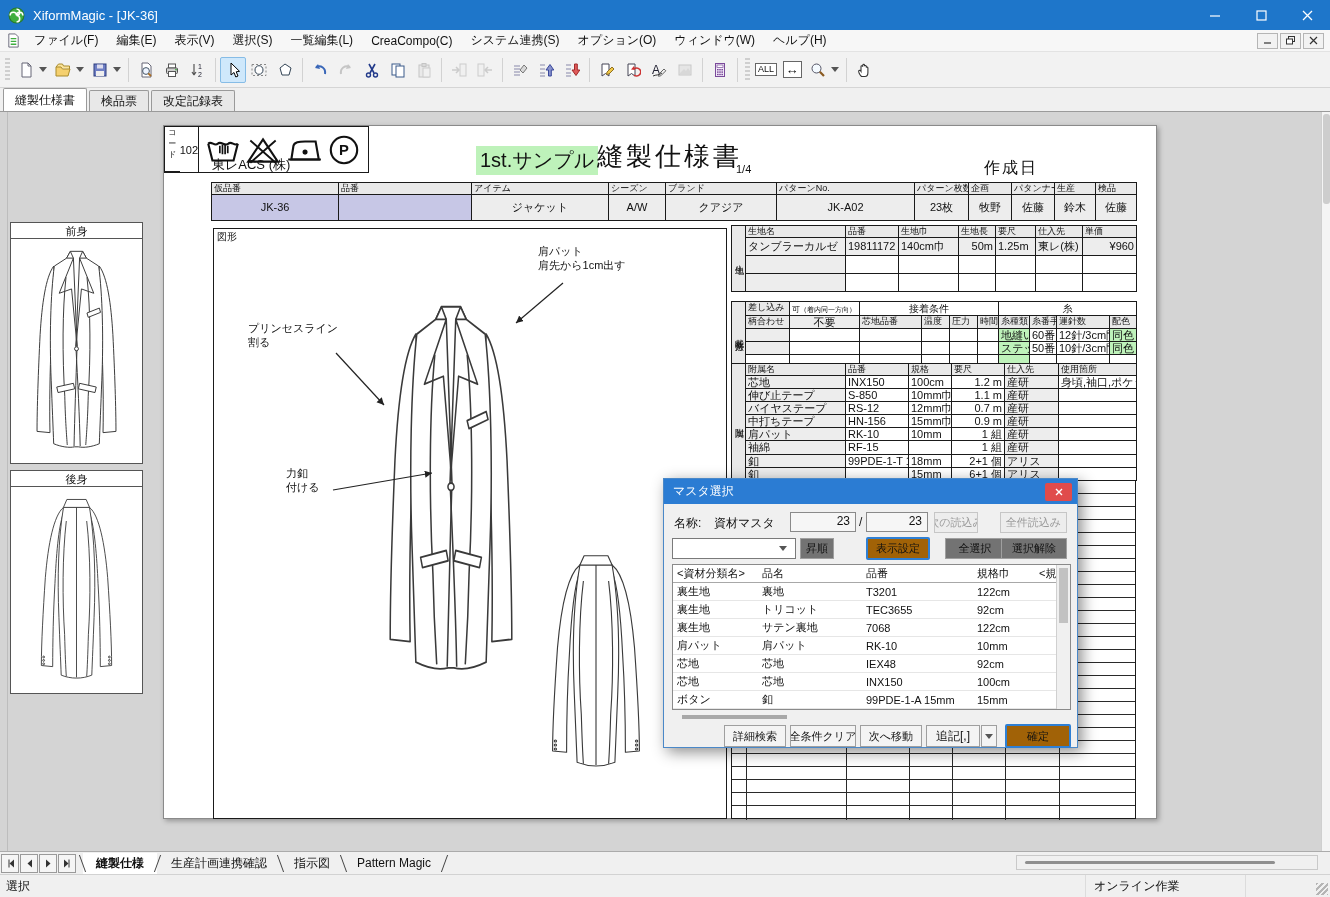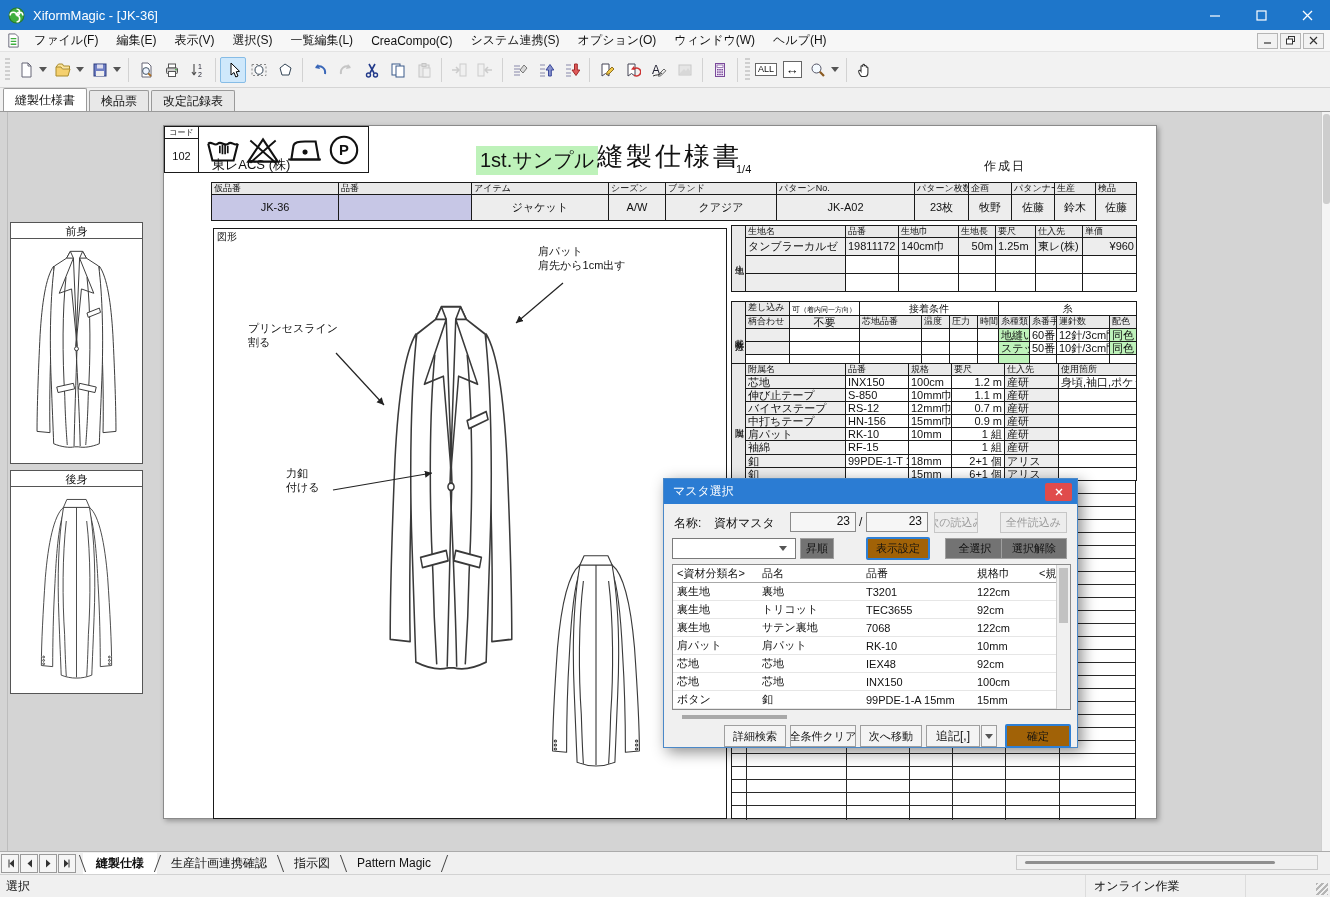--- a/index.html
+++ b/index.html
@@ -68,21 +68,21 @@
   .ctr{text-align:center;} .rgt{text-align:right;}
   .f7{font-size:7px;} .f8{font-size:8px;} .f12{font-size:12px;} .f13{font-size:13px;}
   .f14{font-size:14px;} .f15{font-size:15px;}
   #figbox{left:49px;top:102px;width:514px;height:591px;border:1px solid #1a1a1a;}
   .ann{position:absolute;font-size:11px;line-height:1.25;}
   #controws{left:567px;top:354px;width:405px;height:339px;border:1px solid #1a1a1a;
             background:repeating-linear-gradient(to bottom,#fff 0 12px,#2a2a2a 12px 13px);}
   .cline{position:absolute;top:0;width:1px;height:339px;background:#2a2a2a;}
   #carebox{left:767px;top:646px;width:205px;height:47px;background:#fff;border:1px solid #1a1a1a;
            display:flex;z-index:3;}
-  #codecell{width:34px;border-right:1px solid #1a1a1a;display:flex;flex-direction:column;}
+  #codecell{width:34px;border-right:1px solid #1a1a1a;display:flex;flex-direction:row;}
   #codecell .cl{font-size:8px;border-bottom:1px solid #1a1a1a;text-align:center;}
   #codecell .cv{flex:1;font-size:11px;display:flex;align-items:center;justify-content:center;}
   .caresyms{flex:1;display:flex;align-items:center;justify-content:space-around;padding:0 4px;}
 
   
   #dlg{left:663px;top:366px;width:415px;height:270px;background:#f0f0f0;
        border:1px solid #4a88c8;box-shadow:4px 4px 14px rgba(0,0,0,.45);z-index:20;}
   #dlgtitle{height:25px;background:#2b7cd3;color:#fff;display:flex;align-items:center;
             padding-left:9px;font-size:12px;}
   .dclose{margin-left:auto;margin-right:5px;width:27px;height:18px;background:#e04b4b;
@@ -441,21 +441,21 @@
     <svg width="131" height="222" viewBox="0 0 200 360">
         <use href="#jkF"></use>
       </svg>
   </div>
 
   <div id="page" class="abs">
     <div class="abs" style="left:48px;top:30px;font-size:13px;">東レACS (株)</div>
     <div class="abs grn" style="left:312px;top:20px;font-size:20px;padding:1px 4px;">1st.サンプル</div>
     <div class="abs" style="left:433px;top:13px;font-size:26px;letter-spacing:3px;">縫製仕様書</div>
     <div class="abs" style="left:572px;top:37px;font-size:11px;">1/4</div>
-    <div class="abs" style="left:820px;top:32px;font-size:12px;letter-spacing:2px;">作成日</div>
+    <div class="abs" style="left:820px;top:32px;font-size:16px;letter-spacing:2px;">作成日</div>
 
     <table class="doc abs" style="left:47px;top:56px;width:925px;">
       <colgroup>
           <col style="width:127px">
           <col style="width:133px">
           <col style="width:137px">
           <col style="width:57px">
           <col style="width:111px">
           <col style="width:138px">
           <col style="width:54px">

